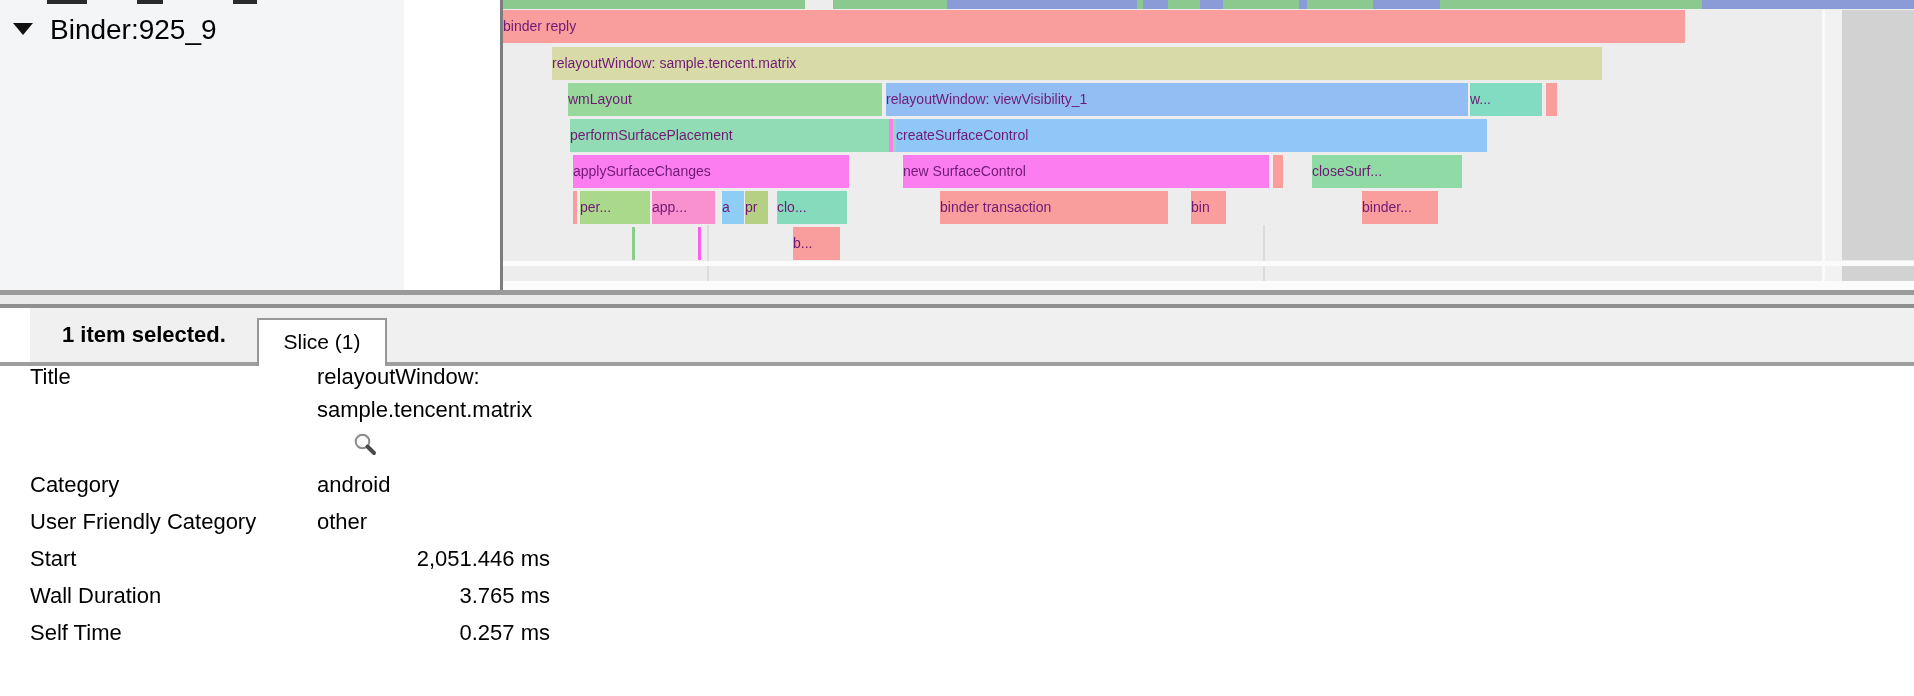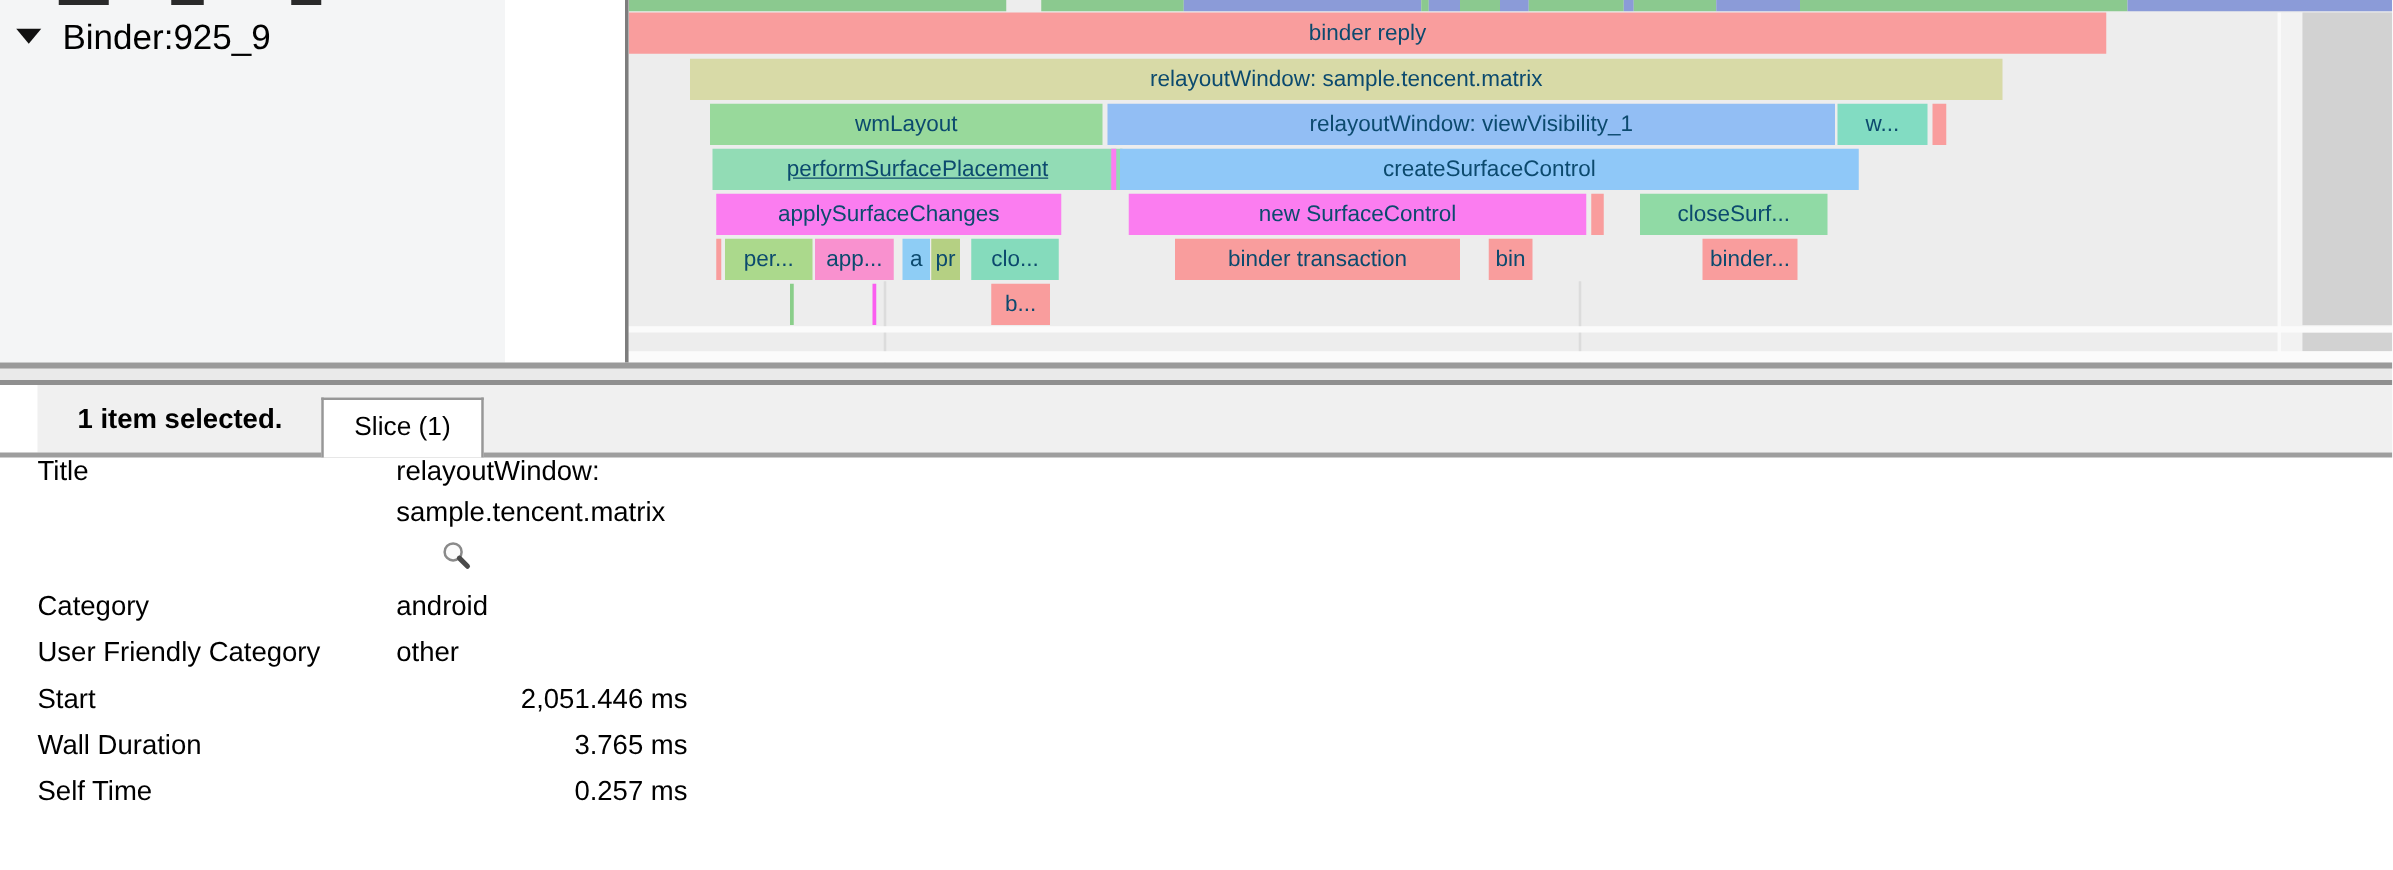--- a/index.html
+++ b/index.html
@@ -21,21 +21,21 @@
   .gutter-line{position:absolute;left:1319px;top:10px;width:3px;height:280px;background:#fafafa;}
   .gutter-bg{position:absolute;left:1322px;top:10px;width:17px;height:280px;background:#f2f2f2;}
   .scroll-block{position:absolute;left:1339px;width:72px;background:#d2d2d2;}
   .scroll-block.b1{top:10px;height:250px;}
   .scroll-block.b2{top:266px;height:15px;}
   .track-gap{position:absolute;left:0;top:261px;width:100%;height:5px;background:#fbfbfb;}
   .bottom-white{position:absolute;left:0;top:281px;width:100%;height:9px;background:#fbfbfb;}
 
   .frow{position:absolute;left:0;width:100%;}
   .slice{position:absolute;top:0;height:100%;overflow:hidden;white-space:nowrap;
-         text-align:center;font-size:18px;line-height:33px;color:#0c4a6e;}
+         text-align:left;font-size:14px;line-height:33px;color:#701a75;}
 
   
   .band{position:absolute;left:0;width:100%;}
   .band.l1{top:290px;height:5px;background:#9a9a9a;}
   .band.l2{top:295px;height:9px;background:#eaeaea;}
   .band.l3{top:304px;height:4px;background:#8f8f8f;}
   .header-bar{position:absolute;left:0;top:308px;width:100%;height:54px;background:#f0f0f0;margin-left:30px;}
   .band.l4{top:362px;height:4px;background:#9e9e9e;}
 
   .status{position:absolute;left:32px;top:0;height:54px;line-height:54px;font-size:22px;font-weight:bold;}
@@ -102,21 +102,21 @@
       <div class="frow" style="top: 47px; height: 33px;">
         <div class="slice" style="left: 49px; width: 1050px; line-height: 33px; background: rgb(216, 218, 167);">relayoutWindow: sample.tencent.matrix</div>
       </div>
       <div class="frow" style="top: 83px; height: 33px;">
         <div class="slice" style="left: 65px; width: 314px; line-height: 33px; background: rgb(152, 217, 155);">wmLayout</div>
         <div class="slice" style="left: 383px; width: 582px; line-height: 33px; background: rgb(146, 190, 244);">relayoutWindow: viewVisibility_1</div>
         <div class="slice" style="left: 967px; width: 72px; line-height: 33px; background: rgb(130, 220, 194);">w...</div>
         <div class="slice" style="left: 1043px; width: 11px; line-height: 33px; background: rgb(249, 157, 157);"></div>
       </div>
       <div class="frow" style="top: 119px; height: 33px;">
-        <div class="slice" style="left: 67px; width: 328px; line-height: 33px; background: rgb(146, 220, 181); text-decoration: underline;">performSurfacePlacement</div>
+        <div class="slice" style="left: 67px; width: 328px; line-height: 33px; background: rgb(146, 220, 181);">performSurfacePlacement</div>
         <div class="slice" style="left: 386px; width: 4px; line-height: 33px; background: rgb(251, 125, 240);"></div>
         <div class="slice" style="left: 393px; width: 591px; line-height: 33px; background: rgb(143, 200, 248);">createSurfaceControl</div>
       </div>
       <div class="frow" style="top: 191px; height: 33px;">
         <div class="slice" style="left: 70px; width: 4px; line-height: 33px; background: rgb(249, 157, 157);"></div>
         <div class="slice" style="left: 77px; width: 70px; line-height: 33px; background: rgb(171, 217, 140);">per...</div>
         <div class="slice" style="left: 149px; width: 63px; line-height: 33px; background: rgb(249, 145, 207);">app...</div>
         <div class="slice" style="left: 219px; width: 22px; line-height: 33px; background: rgb(142, 205, 245);">a</div>
         <div class="slice" style="left: 242px; width: 23px; line-height: 33px; background: rgb(181, 208, 131);">pr</div>
         <div class="slice" style="left: 274px; width: 70px; line-height: 33px; background: rgb(133, 219, 188);">clo...</div>

